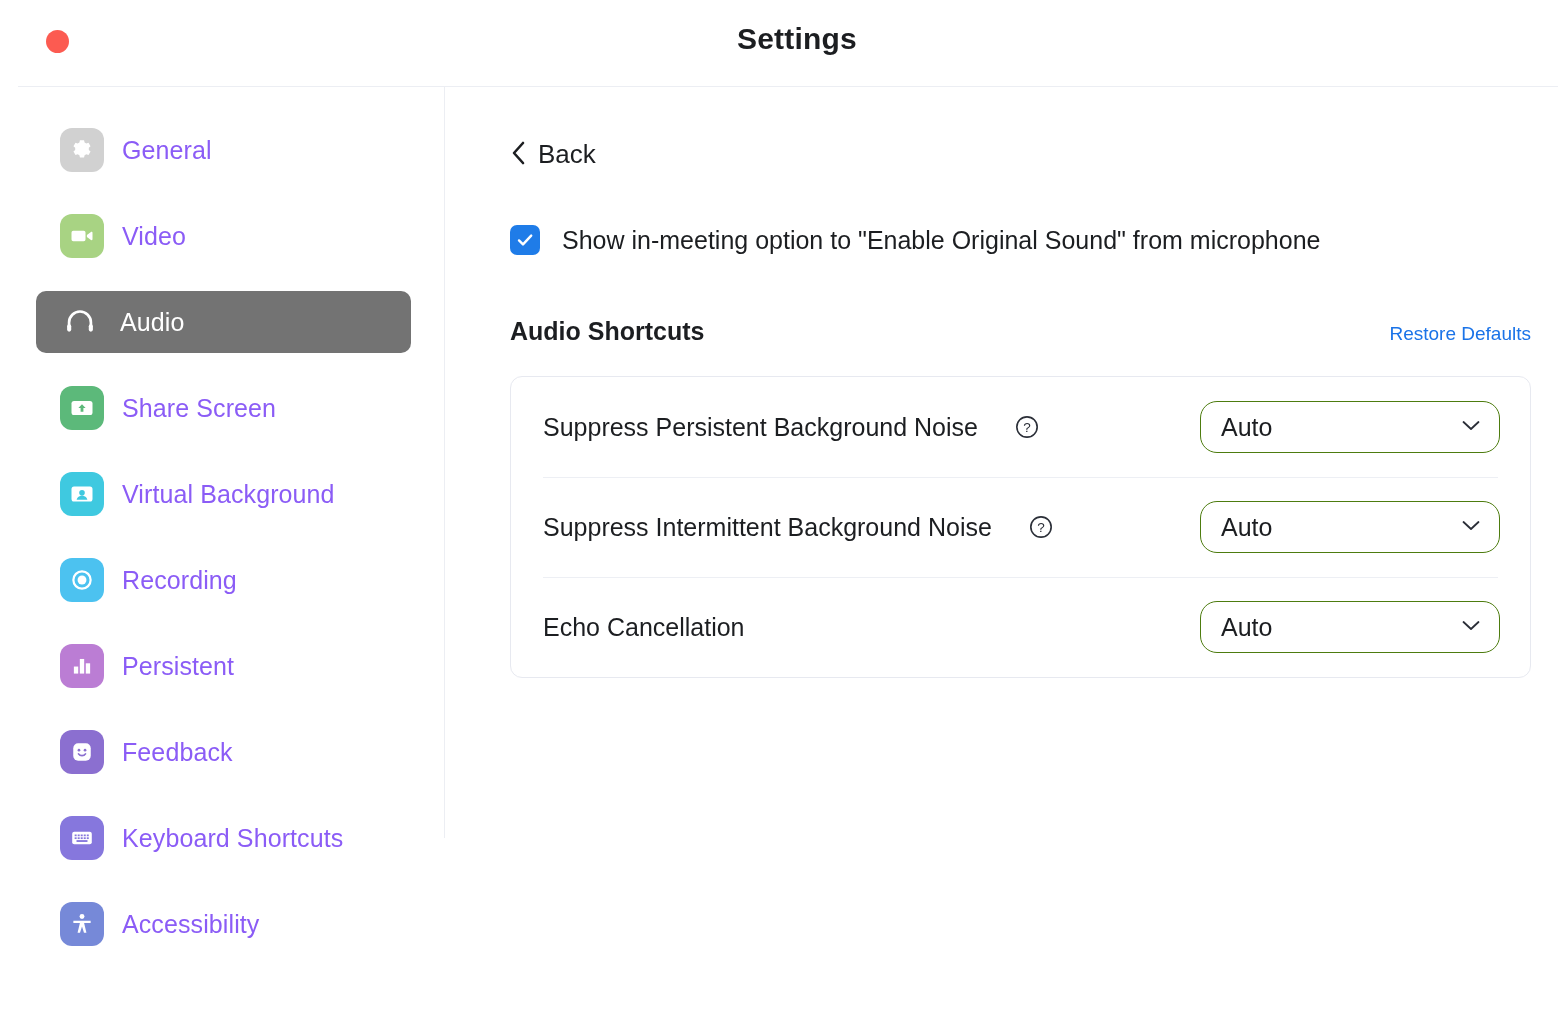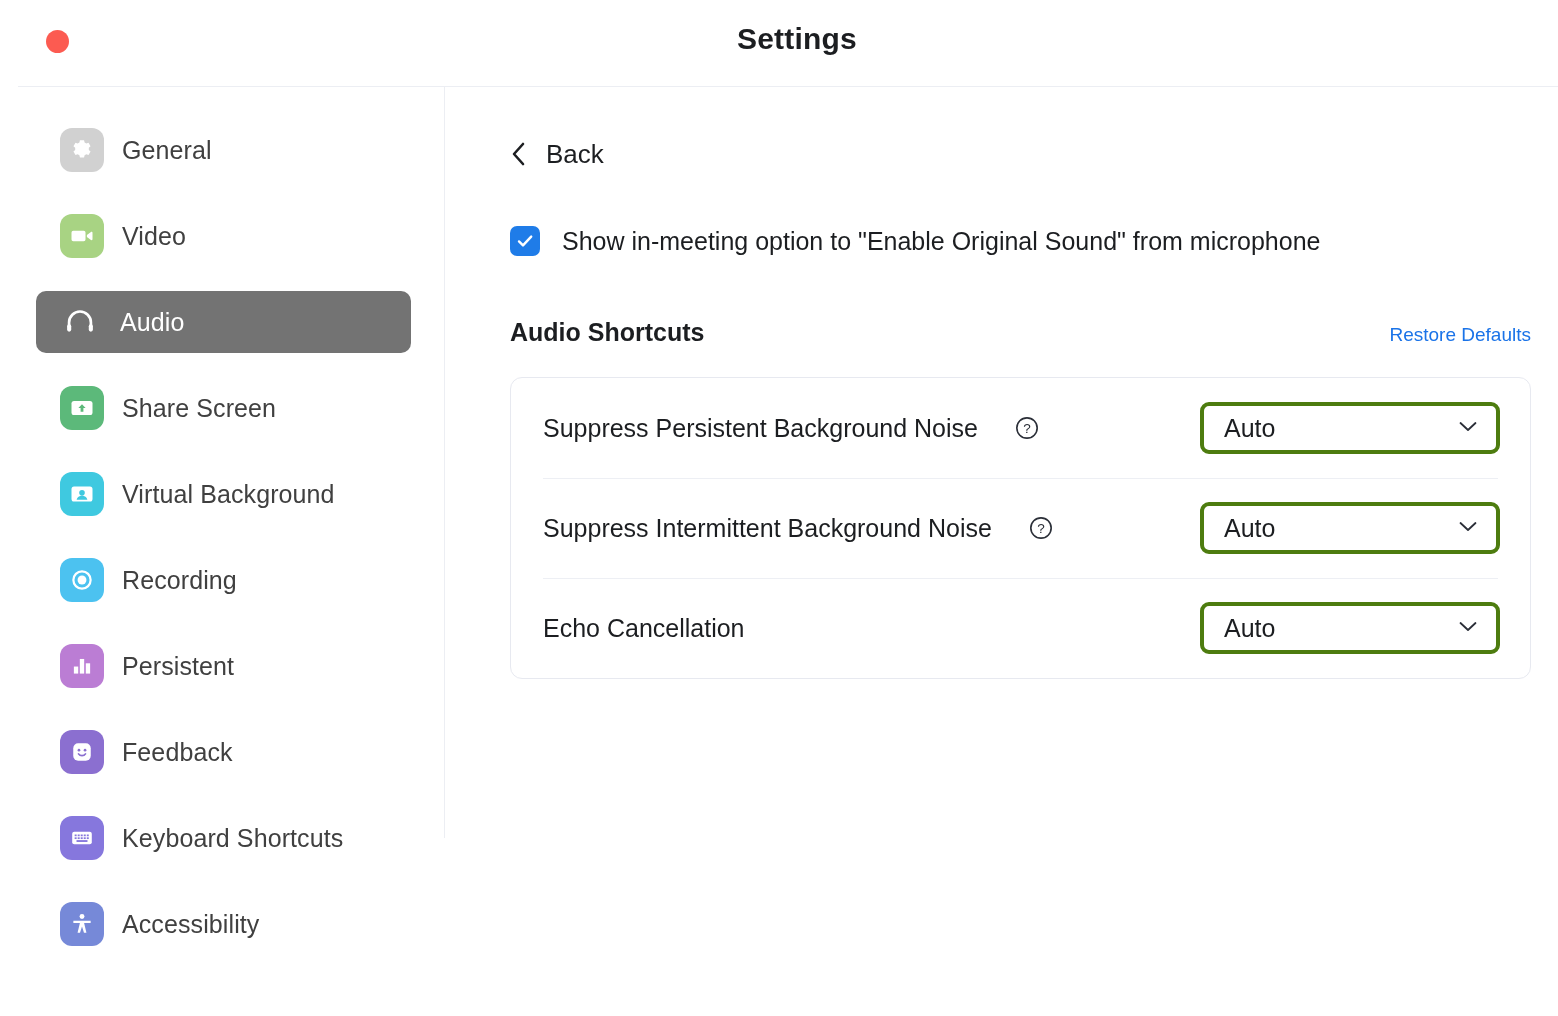--- a/index.html
+++ b/index.html
@@ -96,44 +96,43 @@
     margin-right: 18px;
   }
   .nav-item.active .nav-icon {
     background: transparent !important;
     width: 40px;
     flex-basis: 40px;
     margin-right: 20px;
   }
   .nav-label {
     font-size: 25px;
-    color: #404040;
+    color: #8b5cf6;
     letter-spacing: 0.1px;
     white-space: nowrap;
   }
   .nav-item.active .nav-label {
     color: #ffffff;
   }
 
   
   .main {
     flex: 1 1 auto;
     background: #ffffff;
     padding: 0 45px 0 65px;
     box-sizing: border-box;
     position: relative;
   }
 
   .back-link {
     display: inline-flex;
-    align-items: flex-end;
+    align-items: center;
     margin-top: 52px;
     cursor: pointer;
     user-select: none;
-    gap: 8px;
   }
   .back-chevron {
     display: inline-block;
     margin-right: 12px;
     line-height: 1;
   }
   .back-text {
     font-size: 26px;
     color: #1c1e21;
   }
@@ -216,22 +215,22 @@
   }
   .help-icon {
     margin-left: 12px;
     display: inline-flex;
     align-items: center;
   }
 
   .select-box {
     width: 300px;
     height: 52px;
-    border: 4px solid #4d7c0f;
-    border-radius: 9px;
+    border: 1px solid #4d7c0f;
+    border-radius: 17px;
     background: #ffffff;
     display: flex;
     align-items: center;
     justify-content: space-between;
     padding: 0 18px 0 20px;
     box-sizing: border-box;
     cursor: pointer;
   }
   .select-value {
     font-size: 25px;

